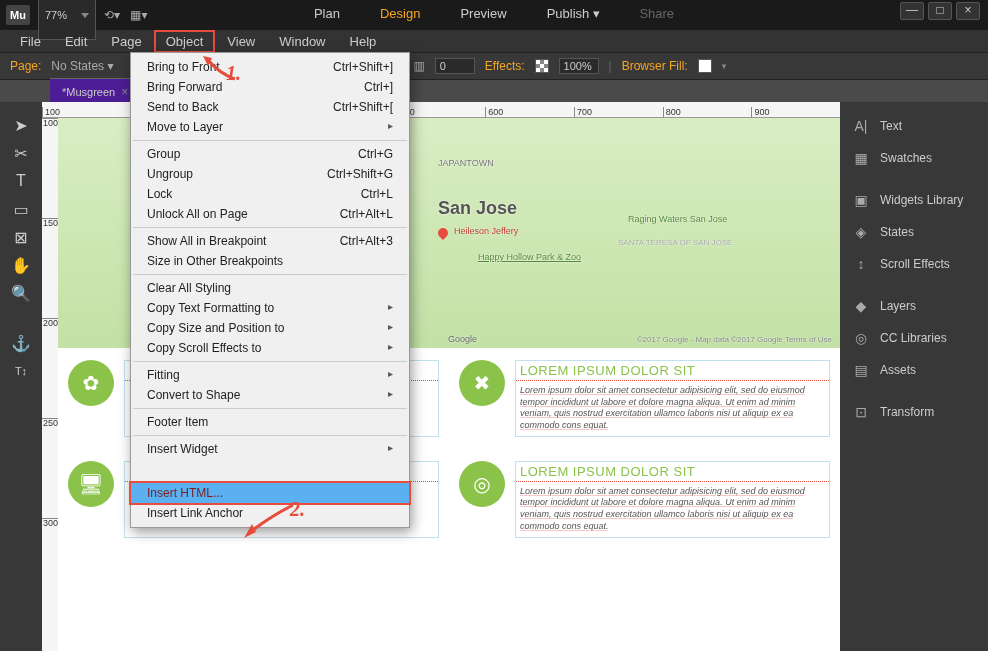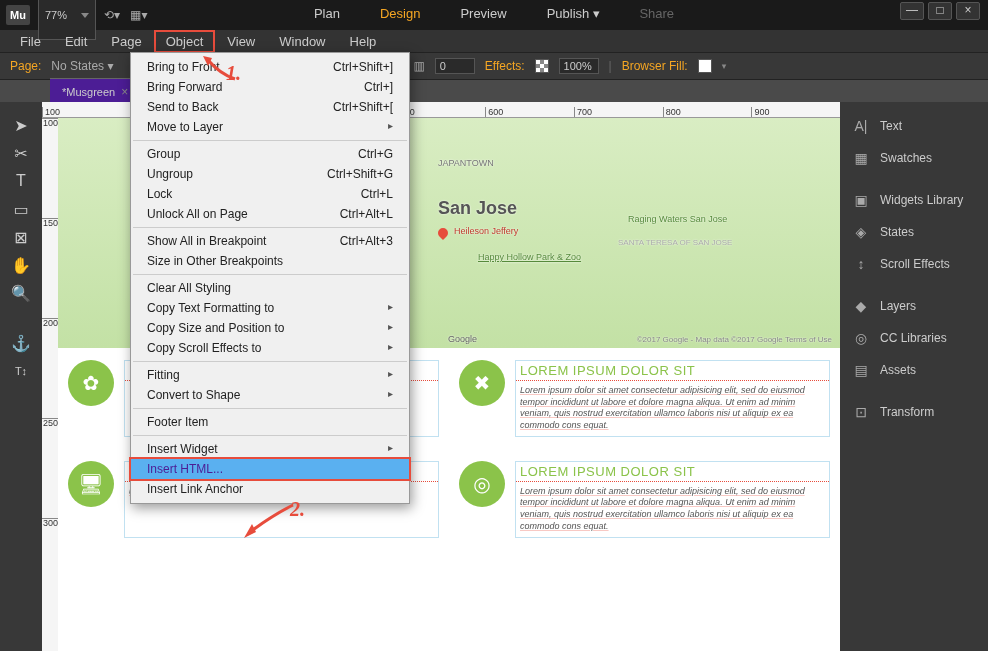--- a/index.html
+++ b/index.html
@@ -43,21 +43,21 @@
   .card-body { font-size: 9px; color: #555; padding: 4px; line-height: 1.3; text-decoration: underline; text-decoration-color: rgba(231,76,60,0.3); font-style: italic;}
   .toolbox { position: absolute; left: 0; top: 102px; width: 42px; bottom: 0; background: #383838; display: flex; flex-direction: column; align-items: center; padding-top: 10px; gap: 2px;}
   .tool { width: 30px; height: 26px; display: flex; align-items: center; justify-content: center; color: #ccc; font-size: 16px;}
   .rightpanel { position: absolute; right: 0; top: 102px; width: 148px; bottom: 0; background: #383838; display: flex; flex-direction: column; padding-top: 8px;}
   .panel-item { display: flex; align-items: center; gap: 10px; padding: 8px 12px; font-size: 12px; color: #ccc;}
   .panel-icon { width: 18px; text-align: center; font-size: 14px; color: #aaa;}
   .panel-sep { height: 10px; }
   
   .dropdown { position: absolute; left: 130px; top: 52px; width: 280px; background: #f0f0f0; border: 1px solid #999; box-shadow: 2px 4px 12px rgba(0,0,0,0.4); color: #222; font-size: 12px; padding: 4px 0;}
   .dd-item { display: flex; justify-content: space-between; padding: 3px 16px; }
-  .dd-item.hover { background: #5ab0f0; color: #4c1d95; outline: 2px solid #e74c3c;}
+  .dd-item.hover { background: #5ab0f0; color: #7f1d1d; outline: 2px solid #e74c3c; margin-top: 24px;}
   .dd-sep { height: 1px; background: #ccc; margin: 3px 2px; }
   .dd-sub::after { content: '▸'; color: #555; font-size: 10px;}
   
   .anno { position: absolute; color: #e74c3c; font-size: 20px; font-weight: bold; font-style: italic; font-family: 'Comic Sans MS', cursive;}
   .arrow { position: absolute; }
 </style>
 </head>
 <body>
 
 <div class="titlebar">

